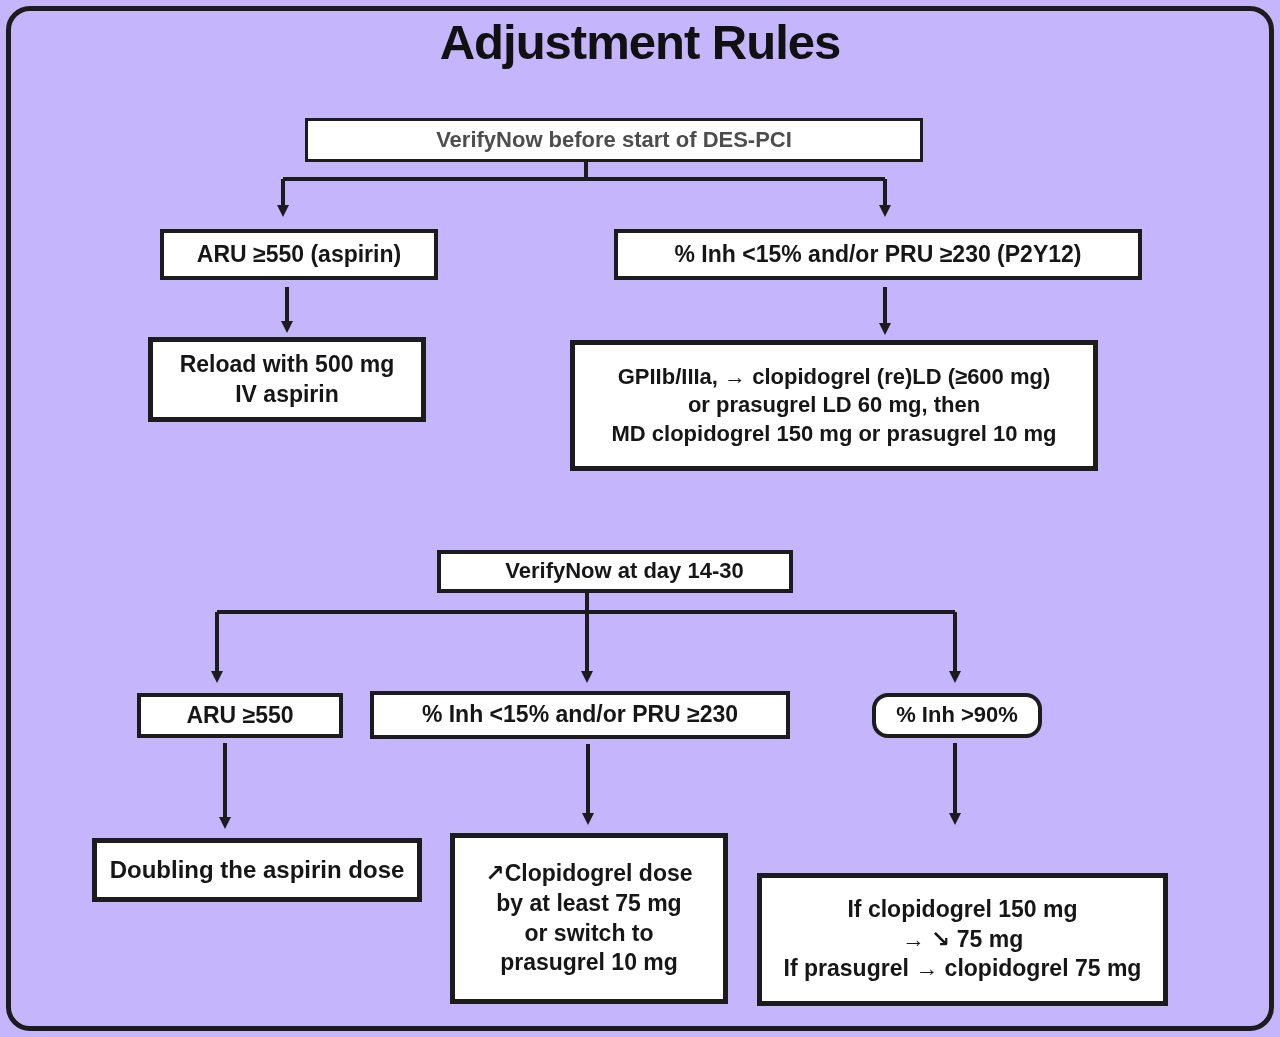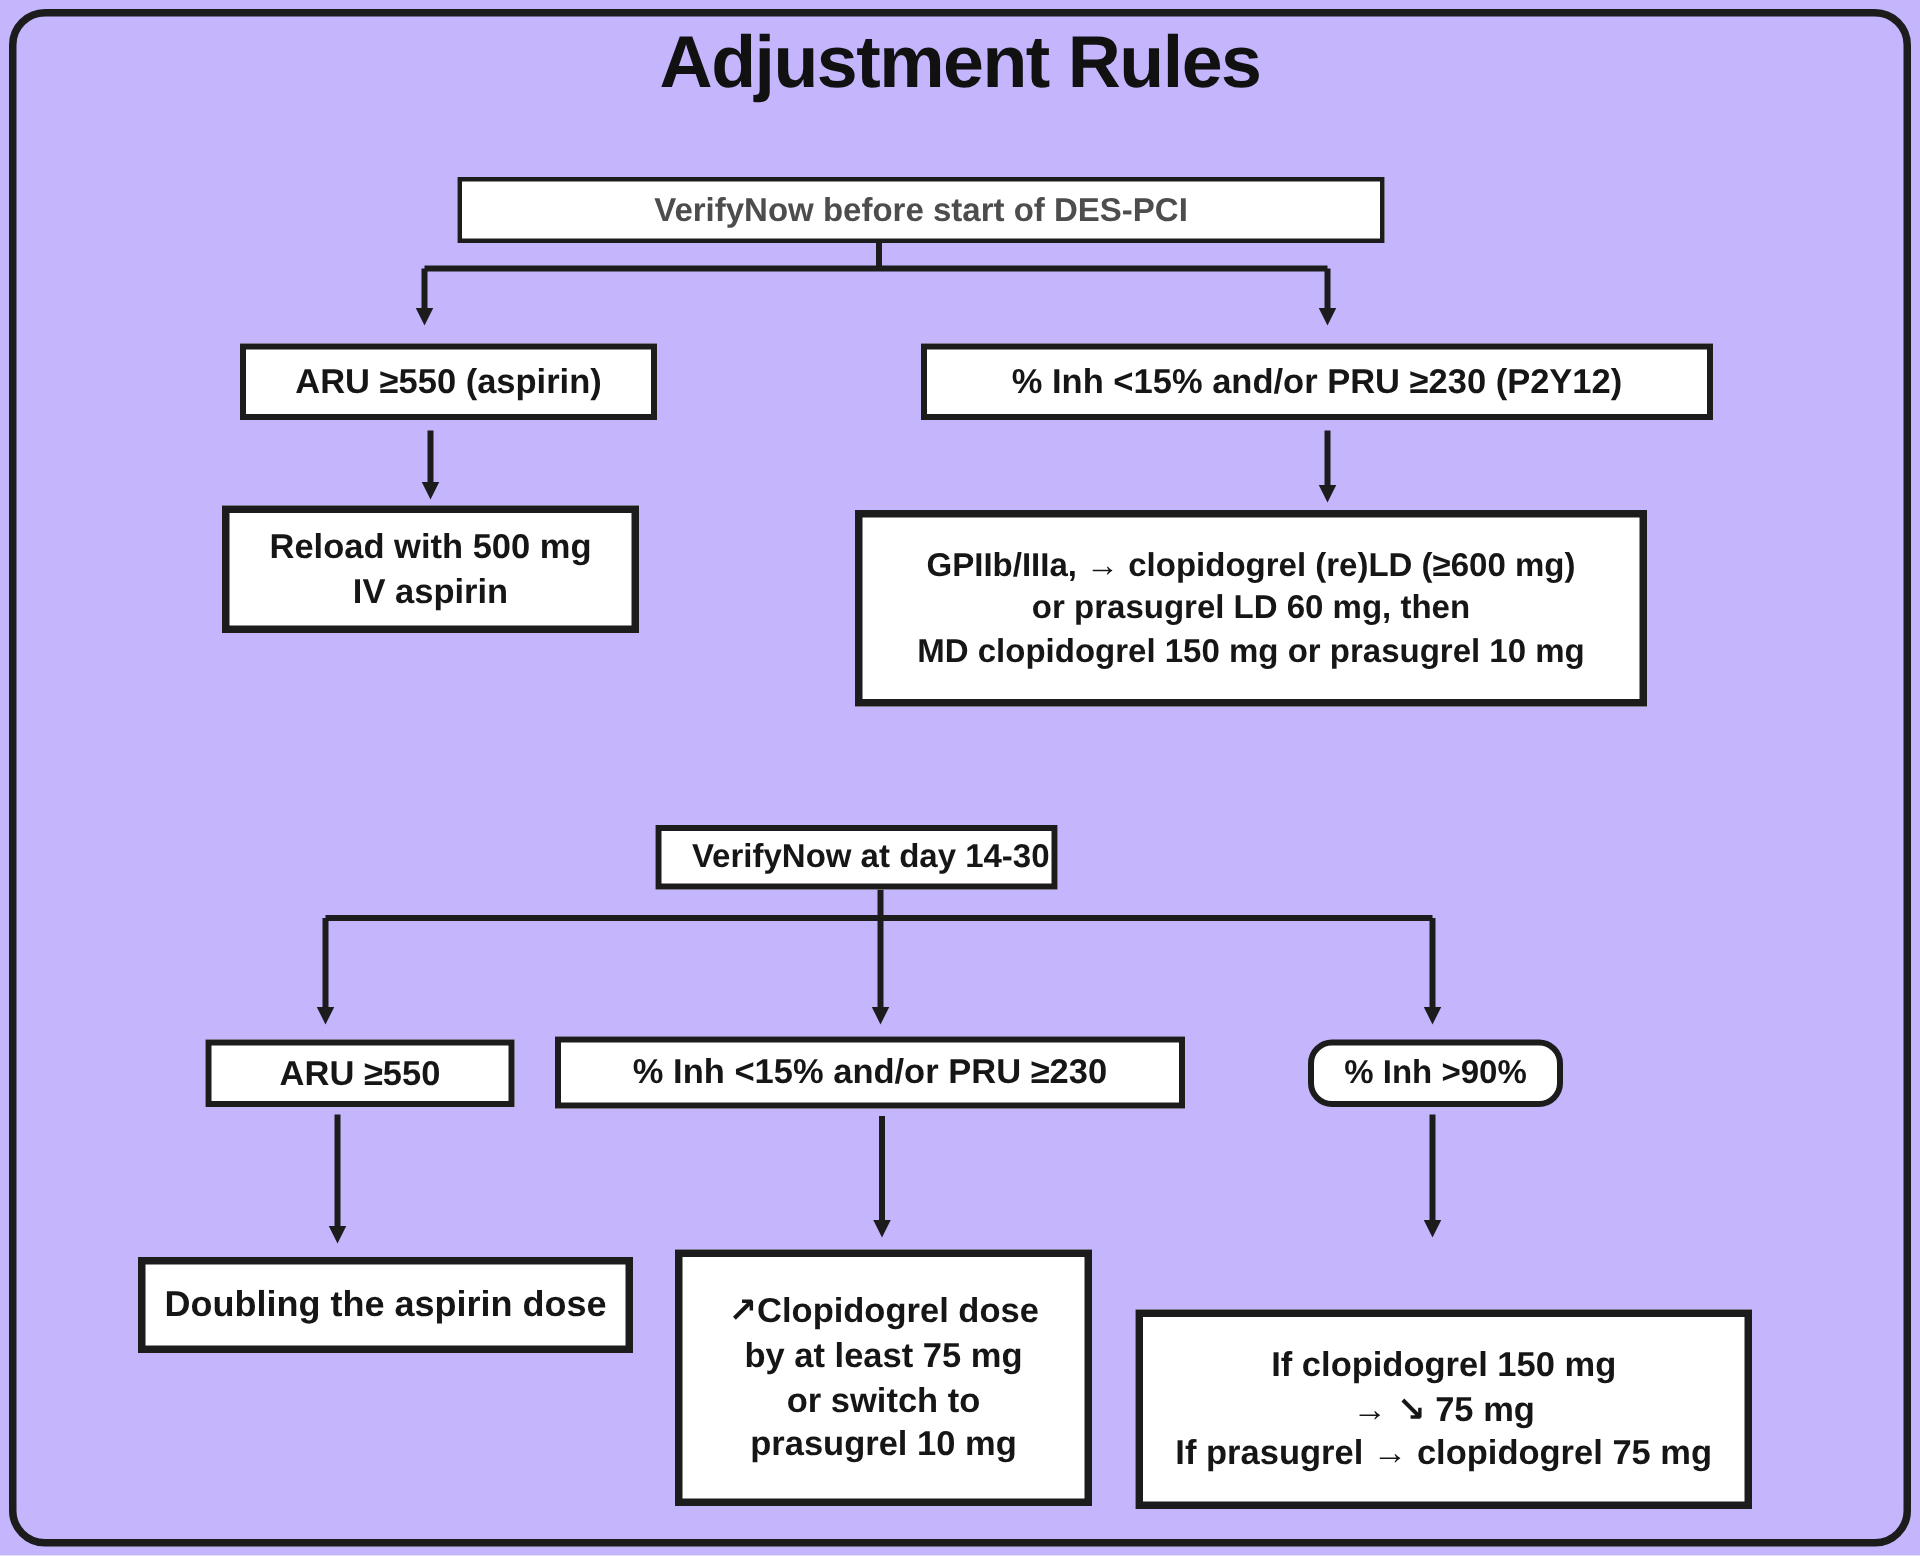--- a/index.html
+++ b/index.html
@@ -26,21 +26,21 @@
   }
   .node .line { white-space:nowrap; }
   
   .n-a { left:277px; top:118px; width:618px; height:44px; font-size:22px;
          border-width:3px; color:#4d4d4d;margin-left:28px; }
   .n-b { left:148px; top:229px; width:278px; height:51px; font-size:23px;margin-left:12px; }
   .n-d { left:570px; top:229px; width:528px; height:51px; font-size:23px;margin-left:44px; }
   .n-c { left:148px; top:337px; width:278px; height:85px; font-size:23px; border-width:5px; }
   .n-e { left:570px; top:340px; width:528px; height:131px; font-size:22px; border-width:5px;align-items:center; }
   
-  .n-f { left:437px; top:550px; width:268px; height:43px; font-size:22px;padding-left:19px; }
+  .n-f { left:437px; top:550px; width:356px; height:43px; font-size:22px;padding-left:19px; }
   .n-g { left:137px; top:693px; width:206px; height:45px; font-size:23px; }
   .n-h { left:370px; top:691px; width:420px; height:48px; font-size:23px; }
   .n-i { left:872px; top:693px; width:170px; height:45px; font-size:22px;border-radius:16px; }
   .n-j { left:92px;  top:838px; width:330px; height:64px; font-size:24px; border-width:5px; }
   .n-k { left:450px; top:833px; width:278px; height:171px; font-size:23px; border-width:5px; }
   .n-l { left:757px; top:873px; width:411px; height:133px; font-size:23px; border-width:5px; }
 </style>
 </head>
 <body>
 

